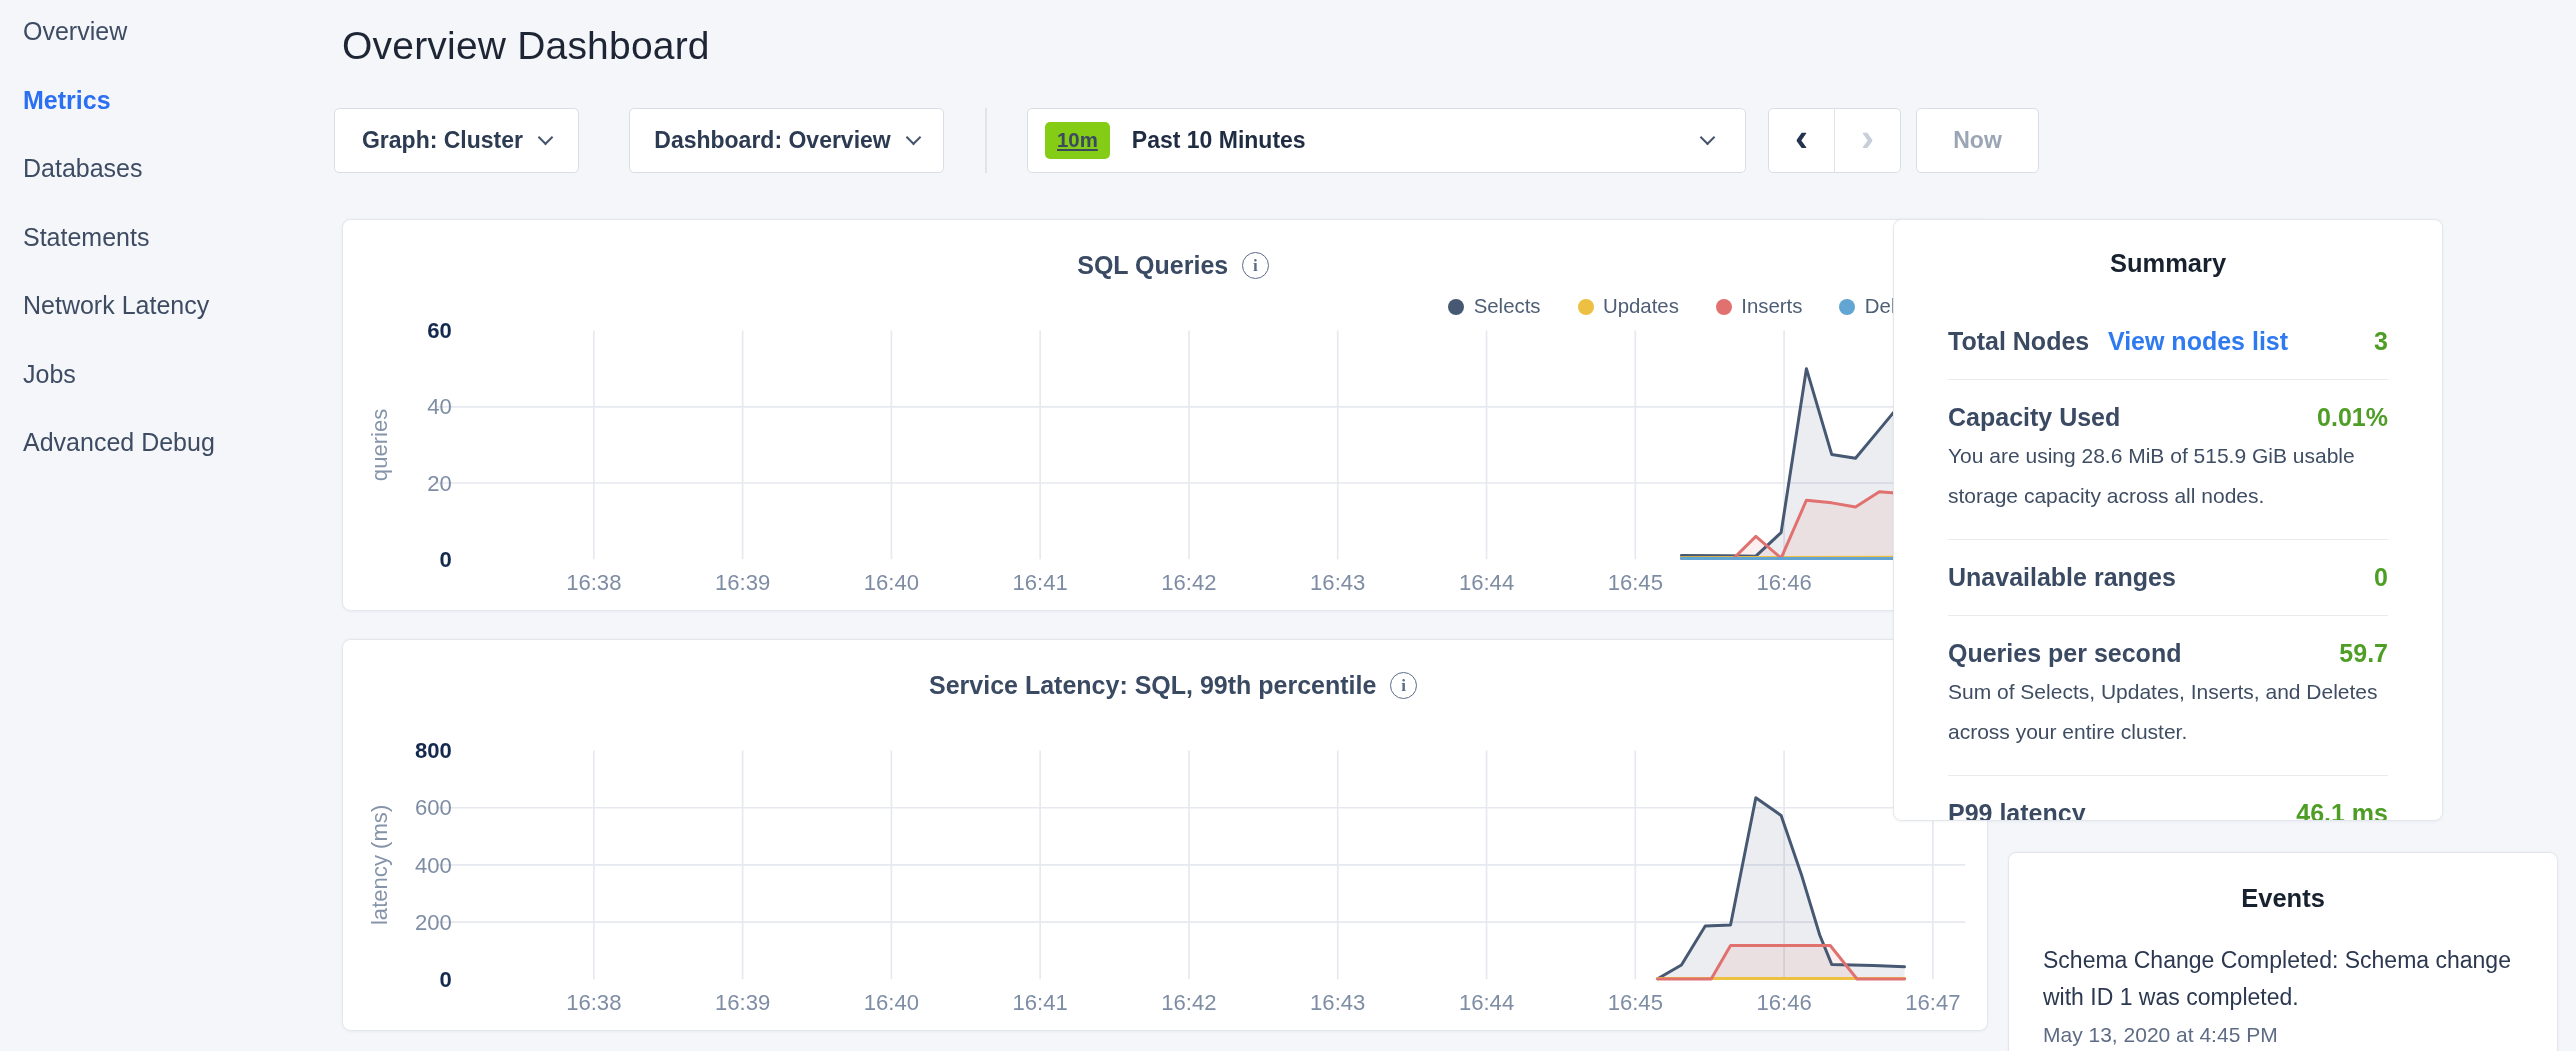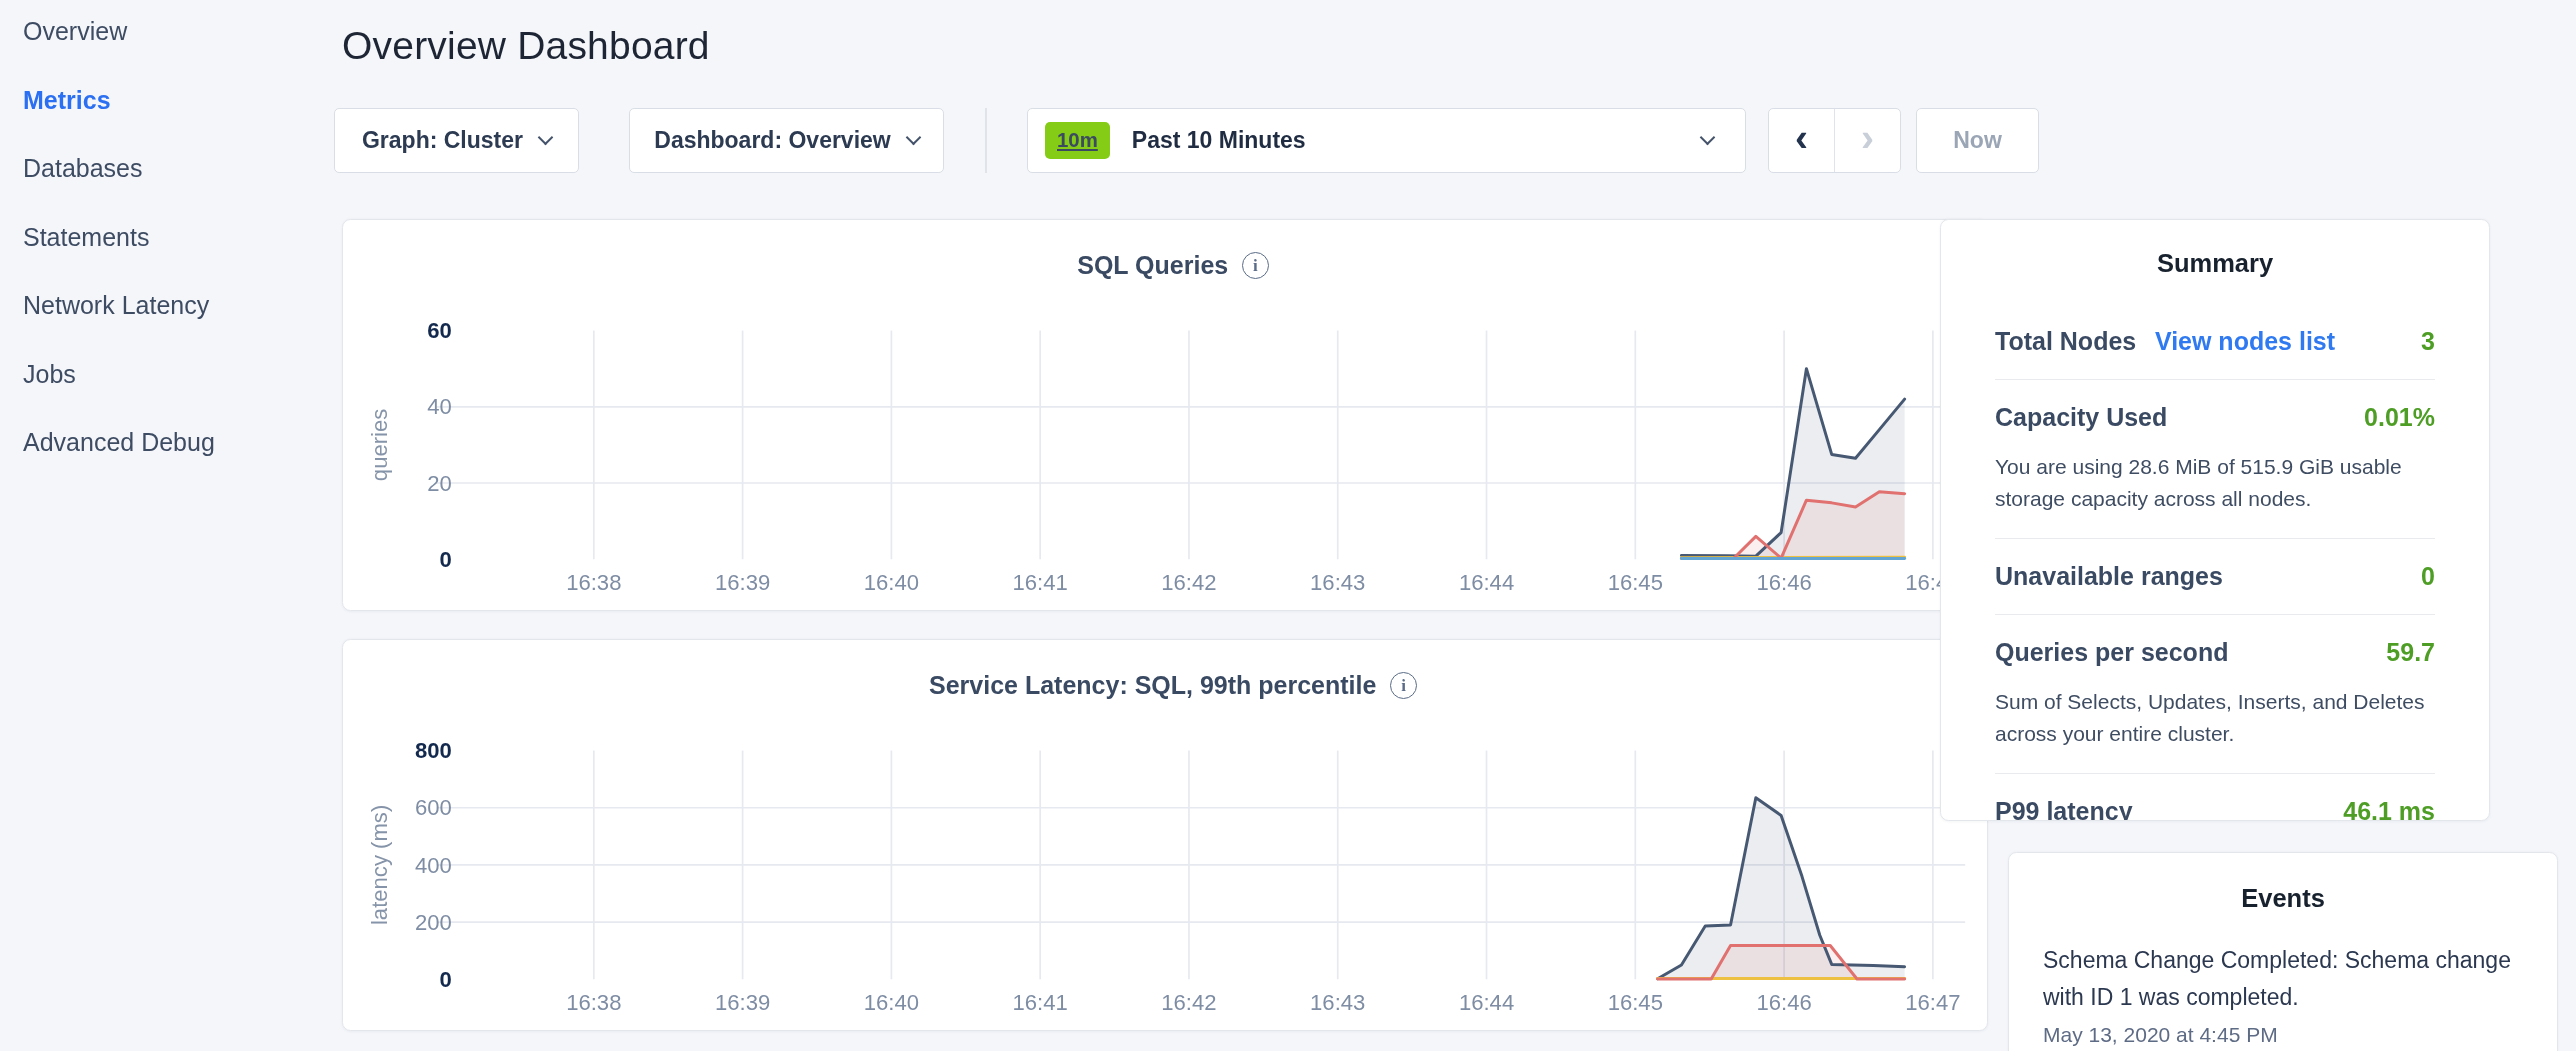--- a/index.html
+++ b/index.html
@@ -88,30 +88,30 @@
     display: flex; align-items: center; gap: 37px;
   }
   .legend-entry { display: flex; align-items: center; gap: 9.4px; }
   .legend-dot { width: 16px; height: 16px; border-radius: 50%; }
   .legend-label { font-size: 20.4px; color: #4e5e75; }
   .plot-svg { position: absolute; left: 0; top: 0; }
   .tick-light { font-size: 26px; fill: #7e8da4; }
   .tick-dark  { font-size: 26px; fill: #13294e; font-weight: bold; }
   .axis-label { font-size: 26px; fill: #8694a9; }
   
-  .summary-card { left: 1940px; top: 219px; width: 550px; height: 602px; padding: 29px 54px; overflow: hidden; }
+  .summary-card { left: 1893px; top: 219px; width: 550px; height: 602px; padding: 29px 54px; overflow: hidden; }
   .panel-title { text-align: center; font-size: 25.5px; font-weight: bold; color: #18222f; }
   .sum-rows { margin-top: 25.5px; }
   .sum-row { padding: 23px 0; }
   .sum-row + .sum-row { border-top: 1.7px solid #e8eaee; }
   .sum-head { display: flex; align-items: baseline; }
   .sum-label { font-size: 25px; font-weight: bold; color: #3b4a63; }
   .sum-link { font-size: 25px; font-weight: bold; color: #2f7af0; margin-left: 18.7px; cursor: pointer; }
   .sum-value { margin-left: auto; font-size: 25px; font-weight: bold; color: #4e9e26; }
-  .sum-desc { margin-top: 19px; font-size: 21px; line-height: 32px; color: #3f4d63; }
+  .sum-desc { margin-top: 4px; font-size: 21px; line-height: 40px; color: #3f4d63; }
   
   .events-card { left: 2008px; top: 852px; width: 550px; height: 255px; padding: 31px 34px; }
   .event-item { margin-top: 29px; }
   .event-text { font-size: 23px; line-height: 37px; color: #2b3850; }
   .event-time { margin-top: 6.8px; font-size: 21px; color: #5e6b85; }
 </style>
 </head>
 <body>
 
 <nav class="sidebar">
@@ -146,20 +146,38 @@
     <div class="arrow-btn next">›</div>
   </div>
   <div class="now-btn">Now</div>
 </div>
 
 <section class="card chart-card-1">
   <div class="chart-title-row">
     <span class="chart-title">SQL Queries</span>
     <span class="info-icon">i</span>
   </div>
+  <div class="legend">
+      <span class="legend-entry">
+        <span class="legend-dot" style="background: rgb(71, 88, 114);"></span>
+        <span class="legend-label">Selects</span>
+      </span>
+      <span class="legend-entry">
+        <span class="legend-dot" style="background: rgb(238, 192, 65);"></span>
+        <span class="legend-label">Updates</span>
+      </span>
+      <span class="legend-entry">
+        <span class="legend-dot" style="background: rgb(224, 113, 111);"></span>
+        <span class="legend-label">Inserts</span>
+      </span>
+      <span class="legend-entry">
+        <span class="legend-dot" style="background: rgb(98, 165, 211);"></span>
+        <span class="legend-label">Deletes</span>
+      </span>
+    </div>
   <svg class="plot-svg" width="1646" height="392" viewBox="0 0 1936 461">
       <line x1="295" y1="130" x2="295" y2="399" stroke="#e6e9ef" stroke-width="2"></line>
       <line x1="470" y1="130" x2="470" y2="399" stroke="#e6e9ef" stroke-width="2"></line>
       <line x1="645" y1="130" x2="645" y2="399" stroke="#e6e9ef" stroke-width="2"></line>
       <line x1="820" y1="130" x2="820" y2="399" stroke="#e6e9ef" stroke-width="2"></line>
       <line x1="995" y1="130" x2="995" y2="399" stroke="#e6e9ef" stroke-width="2"></line>
       <line x1="1170" y1="130" x2="1170" y2="399" stroke="#e6e9ef" stroke-width="2"></line>
       <line x1="1345" y1="130" x2="1345" y2="399" stroke="#e6e9ef" stroke-width="2"></line>
       <line x1="1520" y1="130" x2="1520" y2="399" stroke="#e6e9ef" stroke-width="2"></line>
       <line x1="1695" y1="130" x2="1695" y2="399" stroke="#e6e9ef" stroke-width="2"></line>

